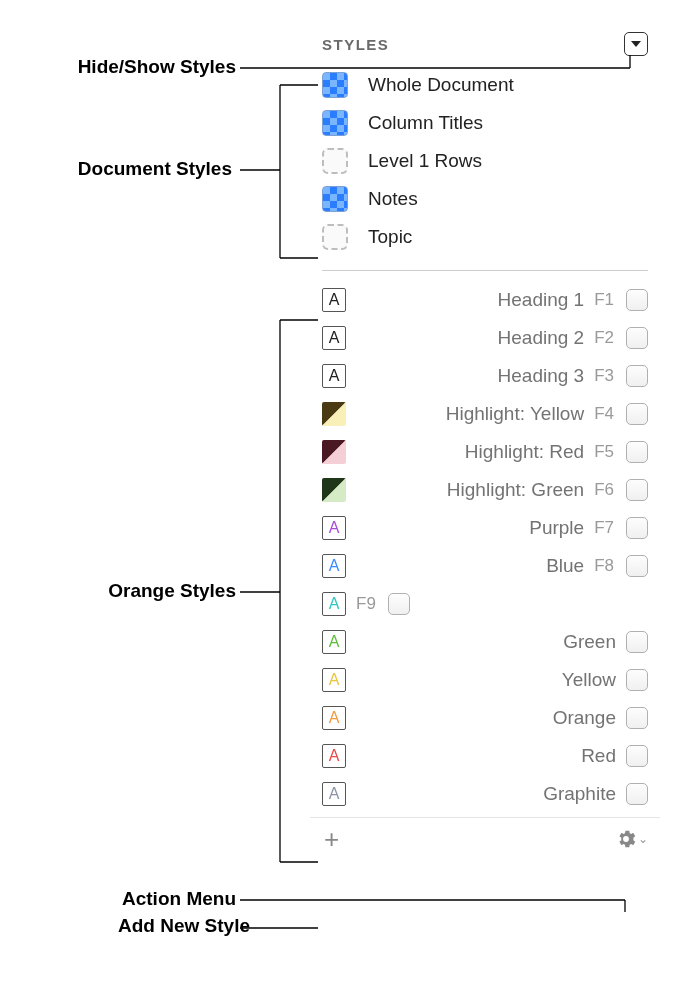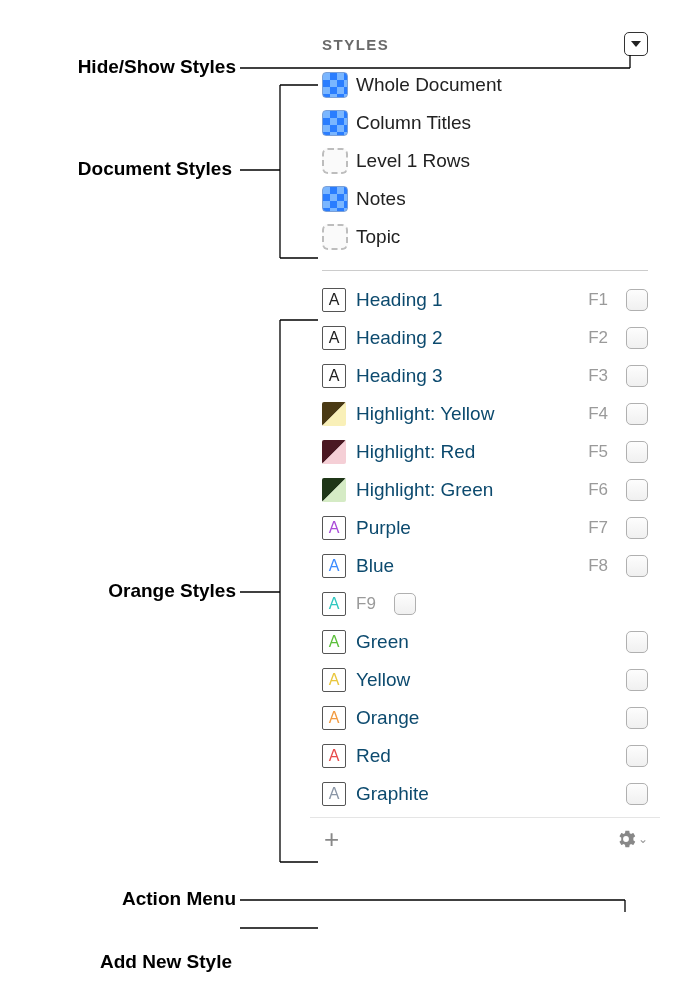--- a/index.html
+++ b/index.html
@@ -40,21 +40,21 @@
       background: #fff;
       cursor: pointer;
     }
     .dropdown-btn svg { width: 12px; height: 10px; }
     .doc-styles { padding: 2px 0 4px 0; }
     .style-row {
       display: flex;
       align-items: center;
       padding: 4px 12px;
       height: 38px;
-      gap: 8px;
+      gap: 20px;
     }
     .icon-checker {
       width: 26px;
       height: 26px;
       border: 1px solid #7aa0d8;
       border-radius: 4px;
       background:
         linear-gradient(45deg, #2a7dff 25%, transparent 25%, transparent 75%, #2a7dff 75%),
         linear-gradient(45deg, #2a7dff 25%, #7ab6ff 25%, #7ab6ff 75%, #2a7dff 75%);
       background-size: 14px 14px;
@@ -106,27 +106,28 @@
     }
     .icon-hl .half1, .icon-hl .half2 {
       position: absolute;
       width: 100%;
       height: 100%;
     }
     .icon-hl .half1 { clip-path: polygon(0 0, 100% 0, 0 100%); }
     .icon-hl .half2 { clip-path: polygon(100% 0, 100% 100%, 0 100%); }
     .named-label {
       font-size: 19px;
-      color: #0c4a6e;
+      color: #737373;
       flex: 1;
+      text-align: right;
     }
     .fkey {
       font-size: 17px;
       color: #9a9a9a;
-      margin-right: 8px;
+      margin-right: 2px;
     }
     .chk {
       width: 22px;
       height: 22px;
       border: 1px solid #b0b0b0;
       border-radius: 5px;
       background: linear-gradient(#fdfdfd, #f0f0f0);
       cursor: pointer;
       flex-shrink: 0;
     }
@@ -314,21 +315,21 @@
       </svg>
       <span class="gear-chev">⌄</span>
     </span>
   </div>
 </div>
 
 <div class="ann" style="left:36px; top:56px; width:200px;">Hide/Show Styles</div>
 <div class="ann" style="left:32px; top:158px; width:200px;">Document Styles</div>
 <div class="ann" style="left:36px; top:580px; width:200px;">Orange Styles</div>
 <div class="ann" style="left:36px; top:888px; width:200px;">Action Menu</div>
-<div class="ann" style="left:32px; top:915px; width:200px;margin-top:36px;">Add New Style</div>
+<div class="ann" style="left:50px; top:915px; width:200px;">Add New Style</div>
 
 <svg class="overlay">
 
   <line x1="240" y1="68" x2="630" y2="68"></line>
   <line x1="630" y1="68" x2="630" y2="55"></line>
 
   <line x1="280" y1="85" x2="318" y2="85"></line>
   <line x1="280" y1="85" x2="280" y2="258"></line>
   <line x1="280" y1="258" x2="318" y2="258"></line>
   <line x1="240" y1="170" x2="280" y2="170"></line>

